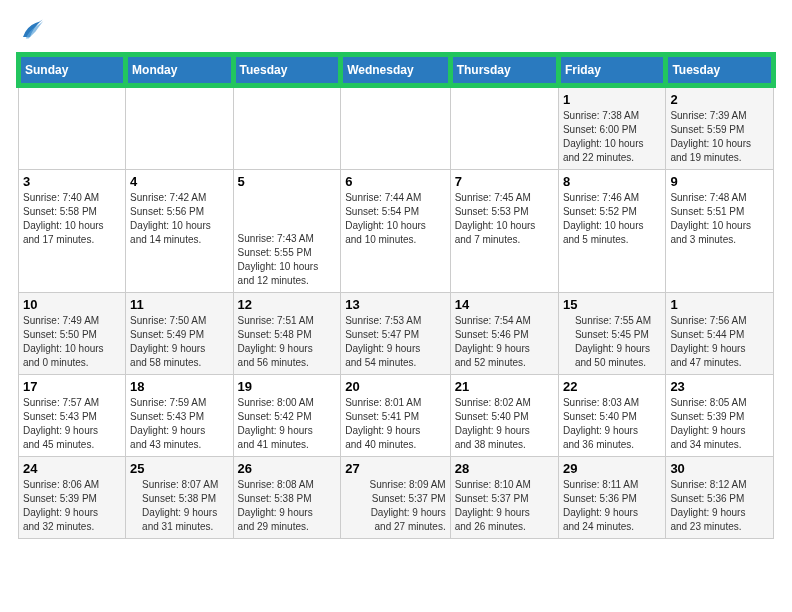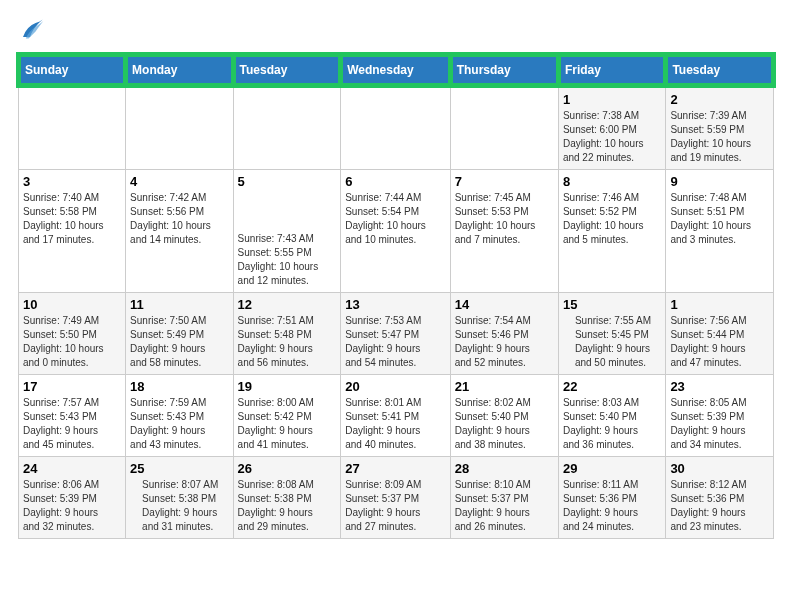--- a/index.html
+++ b/index.html
@@ -296,21 +296,21 @@
         </td>
         <td>
           <span class="day-num">26</span>
           <div class="day-info" style="white-space: pre-line;">Sunrise: 8:08 AM
 Sunset: 5:38 PM
 Daylight: 9 hours
 and 29 minutes.</div>
         </td>
         <td>
           <span class="day-num">27</span>
-          <div class="day-info" style="white-space: pre-line;">Sunrise: 8:09 AM
+          <div class="day-info" style="white-space: pre-line; text-align: right;">Sunrise: 8:09 AM
 Sunset: 5:37 PM
 Daylight: 9 hours
 and 27 minutes.</div>
         </td>
         <td>
           <span class="day-num">28</span>
           <div class="day-info" style="white-space: pre-line;">Sunrise: 8:10 AM
 Sunset: 5:37 PM
 Daylight: 9 hours
 and 26 minutes.</div>

